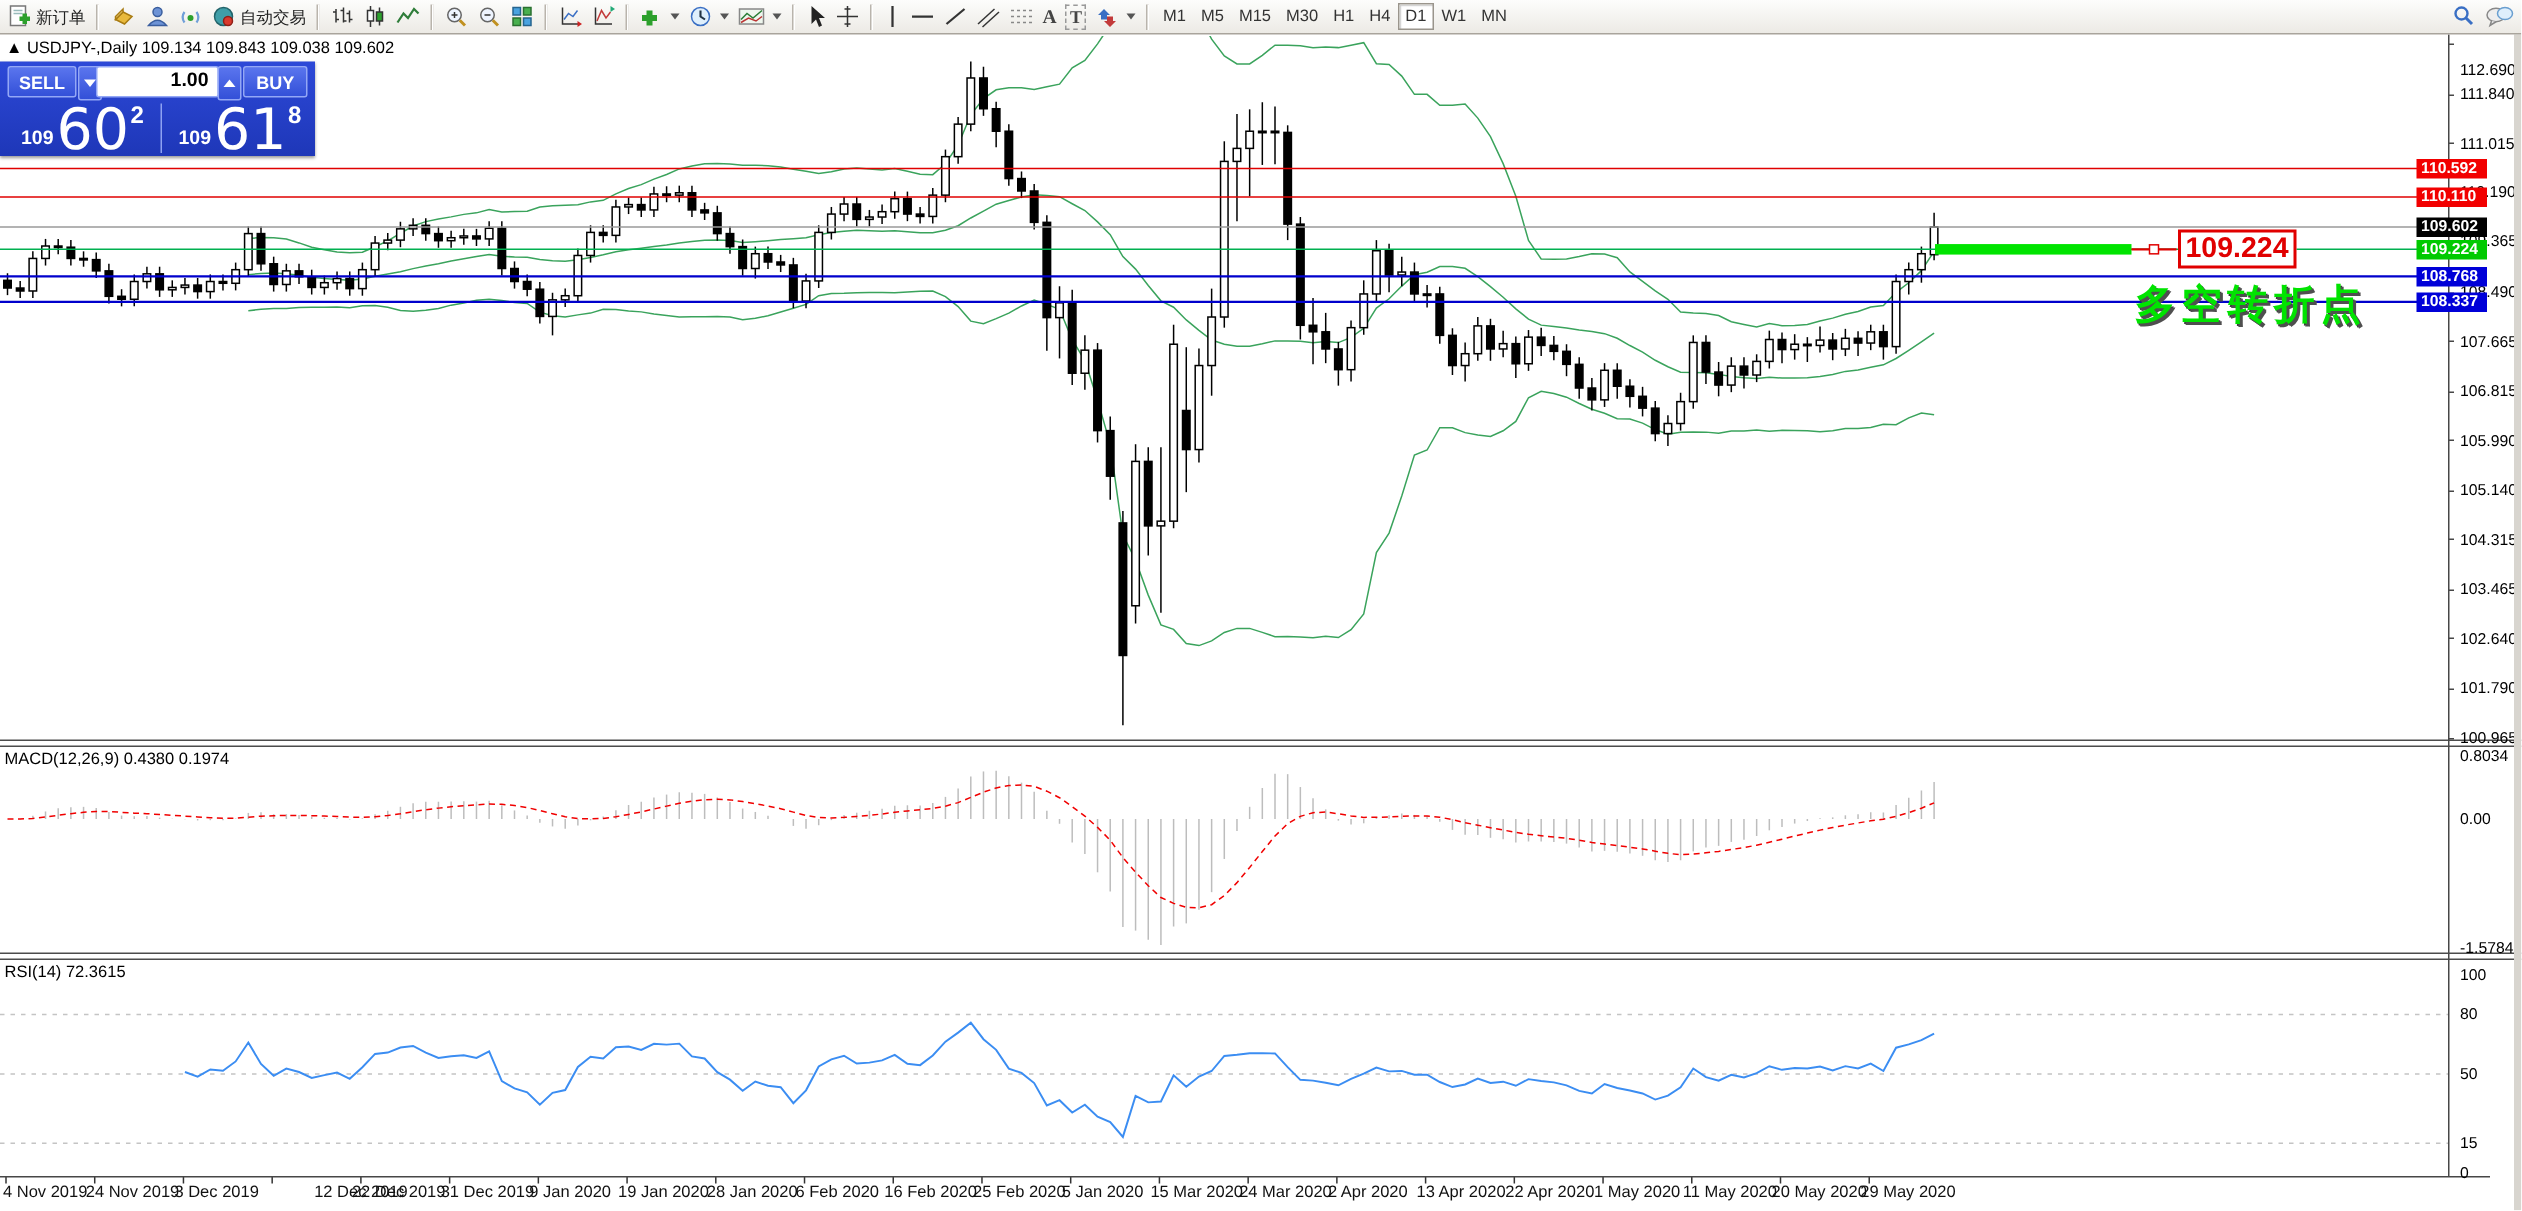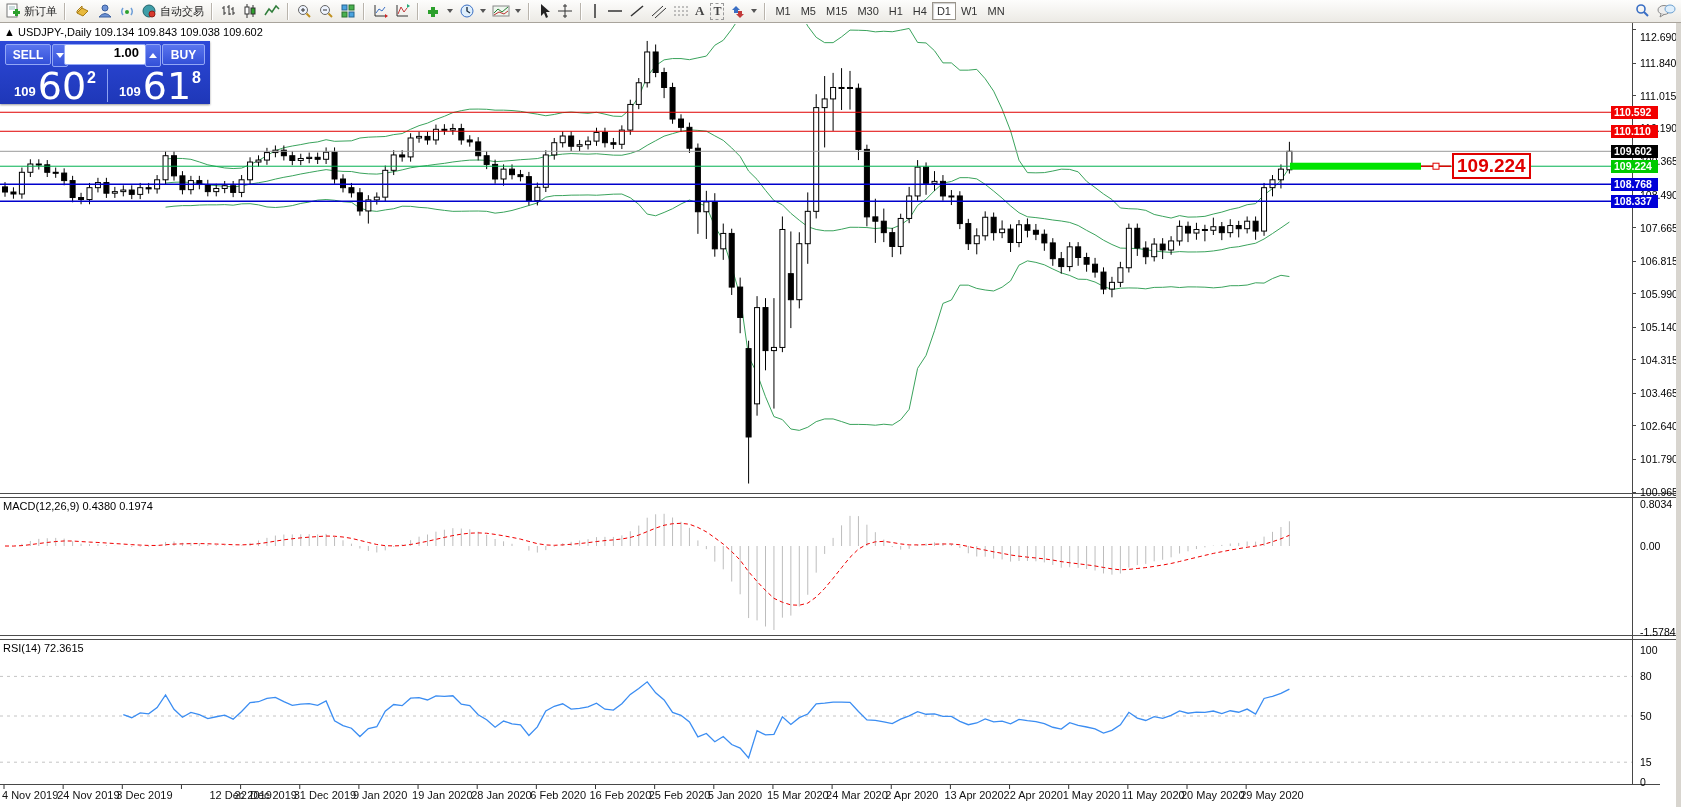--- a/index.html
+++ b/index.html
@@ -823,21 +823,21 @@
     <div class="psep" style="top:612px"></div>
     <div class="axisline" style="left:0;top:761px;width:1660px;height:1px"></div>
     <div class="axisline" style="left:1632px;top:0px;width:1px;height:761px"></div>
     <div class="rightedge"></div>
 
     <div class="indlab" style="top:477px">MACD(12,26,9) 0.4380 0.1974</div>
     <div class="indlab" style="top:619px">RSI(14) 72.3615</div>
 
     <div id="priceAxis">
         <div class="tickline" style="left: 1632px; top: 6px;"></div>
-        <div class="ticklab" style="left: 1640px; top: 8px;">112.690</div>
+        <div class="ticklab" style="left: 1640px; top: 18px;">112.690</div>
         <div class="tickline" style="left: 1632px; top: 39.5291px;"></div>
         <div class="ticklab" style="left: 1640px; top: 34.0291px;">111.840</div>
         <div class="tickline" style="left: 1632px; top: 72.072px;"></div>
         <div class="ticklab" style="left: 1640px; top: 66.572px;">111.015</div>
         <div class="tickline" style="left: 1632px; top: 104.615px;"></div>
         <div class="ticklab" style="left: 1640px; top: 99.115px;">110.190</div>
         <div class="tickline" style="left: 1632px; top: 137.158px;"></div>
         <div class="ticklab" style="left: 1640px; top: 131.658px;">109.365</div>
         <div class="tickline" style="left: 1632px; top: 171.673px;"></div>
         <div class="ticklab" style="left: 1640px; top: 166.173px;">108.490</div>
@@ -894,15 +894,16 @@
         <div class="datelab" style="left: 826.1px; top: 766px;">24 Mar 2020</div>
         <div class="datelab" style="left: 885.25px; top: 766px;">2 Apr 2020</div>
         <div class="datelab" style="left: 944.4px; top: 766px;">13 Apr 2020</div>
         <div class="datelab" style="left: 1003.55px; top: 766px;">22 Apr 2020</div>
         <div class="datelab" style="left: 1062.7px; top: 766px;">1 May 2020</div>
         <div class="datelab" style="left: 1121.85px; top: 766px;">11 May 2020</div>
         <div class="datelab" style="left: 1181px; top: 766px;">20 May 2020</div>
         <div class="datelab" style="left: 1240.15px; top: 766px;">29 May 2020</div>
       </div>
 
+    <div class="cn-note">多空转折点</div>
     <div class="callout" style="top: 130.22px;">109.224</div>
   </div>
 </div>
 
 </body></html>

